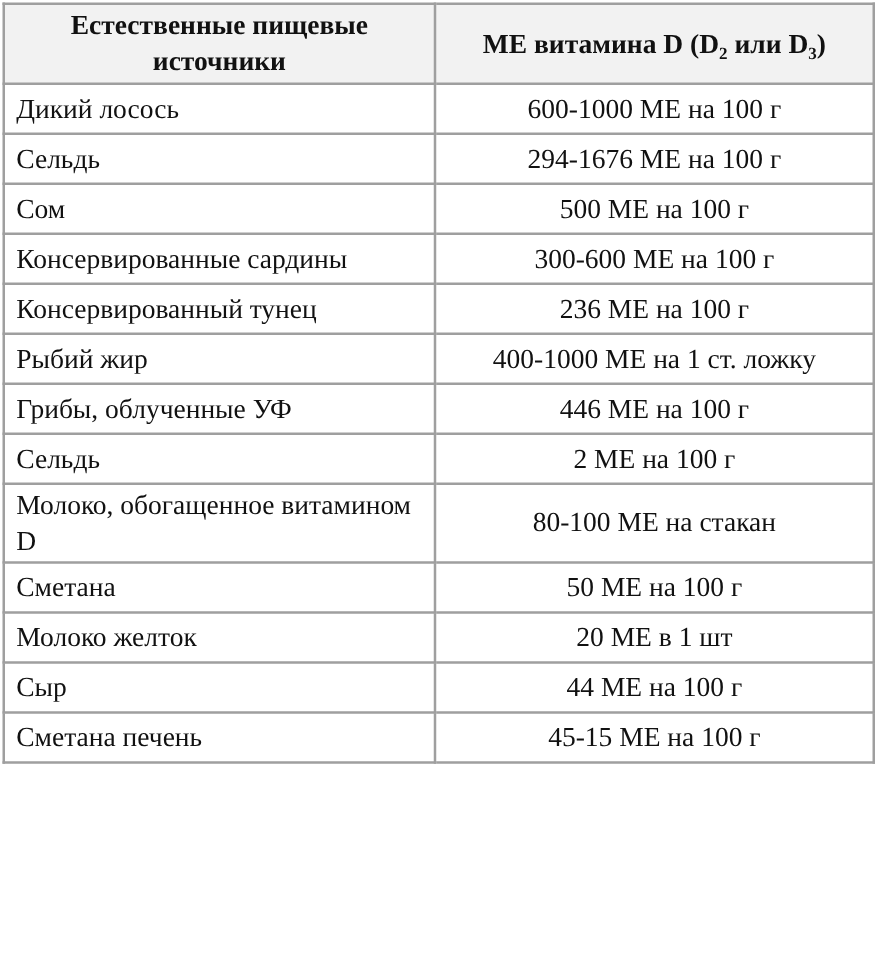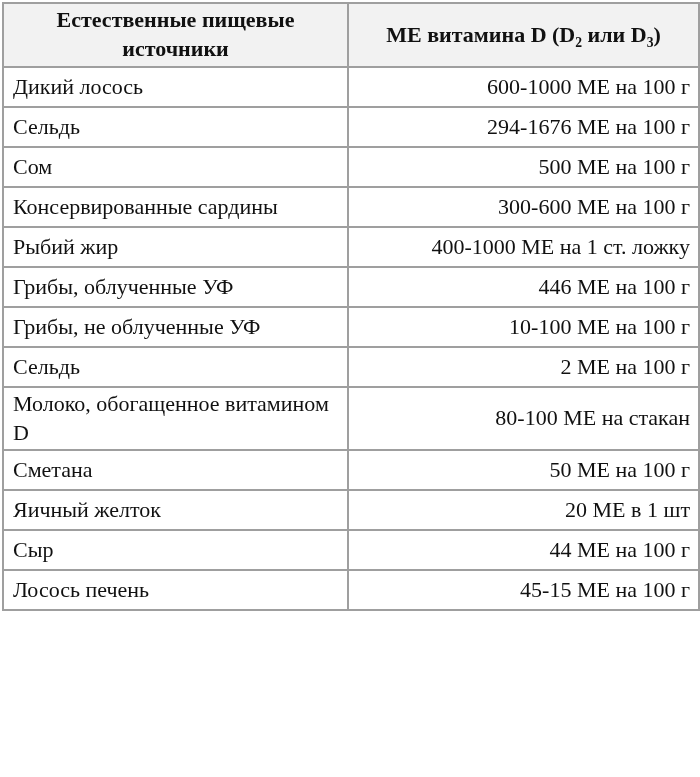--- a/index.html
+++ b/index.html
@@ -51,21 +51,21 @@
     line-height: 1.3;
     vertical-align: middle;
     padding: 2px 8px;
     background: #ffffff;
   }
   td.source-cell {
     text-align: left;
     padding-left: 9px;
   }
   td.value-cell {
-    text-align: right;
+    text-align: center;
   }
 </style>
 </head>
 <body>
 
 <div class="page">
   <table class="vitamin-table">
     <colgroup>
       <col class="col-source">
       <col class="col-value">
@@ -92,61 +92,61 @@
     <td class="source-cell">Сом</td>
     <td class="value-cell">500 МЕ на 100 г</td>
   </tr>
 
   <tr>
     <td class="source-cell">Консервированные сардины</td>
     <td class="value-cell">300-600 МЕ на 100 г</td>
   </tr>
 
 
+  <tr>
+    <td class="source-cell">Консервированный тунец</td>
+    <td class="value-cell">236 МЕ на 100 г</td>
+  </tr>
 
   <tr>
     <td class="source-cell">Рыбий жир</td>
     <td class="value-cell">400-1000 МЕ на 1 ст. ложку</td>
   </tr>
 
   <tr>
     <td class="source-cell">Грибы, облученные УФ</td>
     <td class="value-cell">446 МЕ на 100 г</td>
   </tr>
 
-  <tr>
-    <td class="source-cell">Грибы, не облученные УФ</td>
-    <td class="value-cell">10-100 МЕ на 100 г</td>
-  </tr>
 
 
   <tr>
     <td class="source-cell">Сельдь</td>
     <td class="value-cell">2 МЕ на 100 г</td>
   </tr>
 
   <tr>
     <td class="source-cell">Молоко, обогащенное витамином D</td>
     <td class="value-cell">80-100 МЕ на стакан</td>
   </tr>
 
   <tr>
     <td class="source-cell">Сметана</td>
     <td class="value-cell">50 МЕ на 100 г</td>
   </tr>
 
   <tr>
-    <td class="source-cell">Яичный желток</td>
+    <td class="source-cell">Молоко желток</td>
     <td class="value-cell">20 МЕ в 1 шт</td>
   </tr>
 
   <tr>
     <td class="source-cell">Сыр</td>
     <td class="value-cell">44 МЕ на 100 г</td>
   </tr>
 
   <tr>
-    <td class="source-cell">Лосось печень</td>
+    <td class="source-cell">Сметана печень</td>
     <td class="value-cell">45-15 МЕ на 100 г</td>
   </tr>
 </tbody>
   </table>
 </div>
 
 </body></html>

